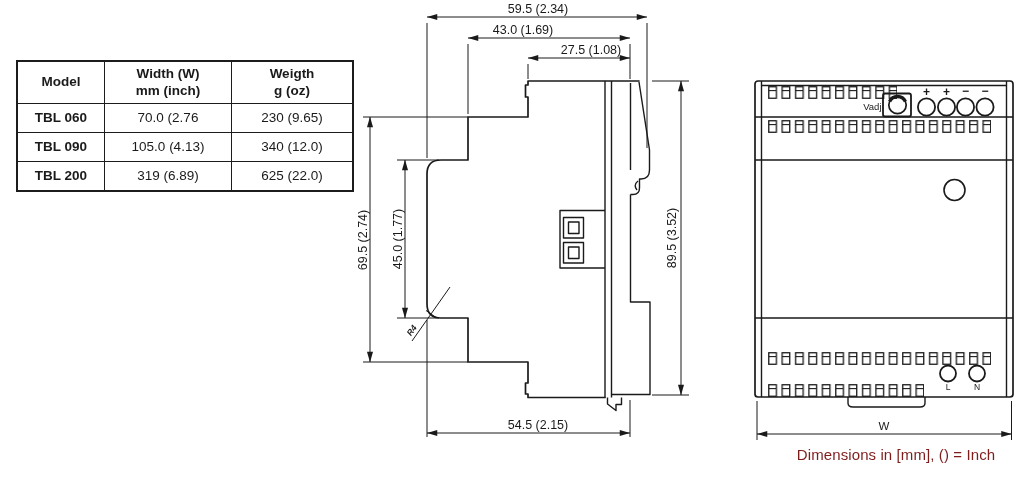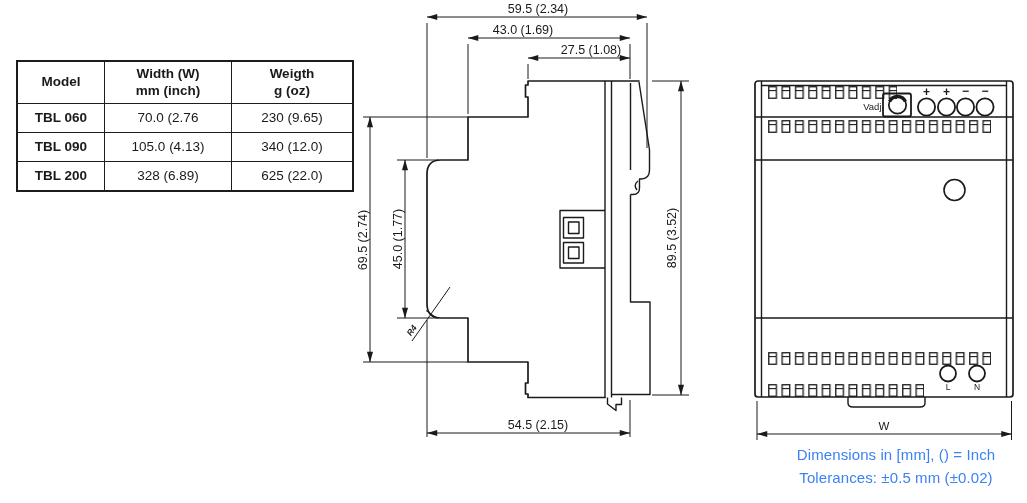--- a/index.html
+++ b/index.html
@@ -21,21 +21,21 @@
   .marktext{font-size:12px;font-weight:700;}
   .lntext{font-size:8.5px;}
   .vadjtext{font-size:9.5px;}
   .wtext{font-size:11.5px;}
   .part{stroke:#1a1a1a;fill:none;stroke-width:1.7;stroke-linejoin:round;stroke-linecap:round;}
   .part2{stroke:#1a1a1a;fill:none;stroke-width:1.4;stroke-linejoin:round;}
   .dim{stroke:#1a1a1a;fill:none;stroke-width:1;}
   .svgabs{position:absolute;}
   
   .caption{position:absolute;left:770px;top:443px;width:252px;text-align:center;
-           font-size:15px;line-height:1.55;letter-spacing:0.1px;color:#3b82f6;}
+           font-size:15px;line-height:1.55;letter-spacing:0.1px;color:#7f1d1d;}
 </style>
 </head>
 <body>
 
 <div class="stage">
 
   <table class="spec">
     <thead>
       <tr>
         <th class="c0">
@@ -58,21 +58,21 @@
         <td>70.0 (2.76</td>
         <td>230 (9.65)</td>
       </tr>
       <tr>
         <td class="model">TBL 090</td>
         <td>105.0 (4.13)</td>
         <td>340 (12.0)</td>
       </tr>
       <tr>
         <td class="model">TBL 200</td>
-        <td>328 (6.89)</td>
+        <td>319 (6.89)</td>
         <td>625 (22.0)</td>
       </tr>
     </tbody>
   </table>
 
   <svg class="svgabs" style="left:355px;top:0px;" width="345" height="460" viewBox="0 0 345 460">
     <defs>
       <marker id="arr1" viewBox="0 0 12 8" refX="11.5" refY="4" markerWidth="11" markerHeight="7.4" orient="auto-start-reverse" markerUnits="userSpaceOnUse">
         <path d="M11.8,4 L0.3,0.7 L0.3,7.3 Z" fill="#1a1a1a"></path>
       </marker>
@@ -212,16 +212,15 @@
 
     <g>
       <path class="dim" d="M 17,325 L 17,364 M 271.5,325 L 271.5,364"></path>
       <line class="dim" x1="17" y1="358" x2="271.5" y2="358" marker-start="url(#arr2)" marker-end="url(#arr2)"></line>
       <text class="wtext" x="144" y="353.5" text-anchor="middle">W</text>
     </g>
   </svg>
 
   <div class="caption">
     <div>Dimensions in [mm], () = Inch</div>
-    <div>Tolerances: ±0.5 mm (±0.02)</div>
   </div>
 
 </div>
 
 </body></html>

